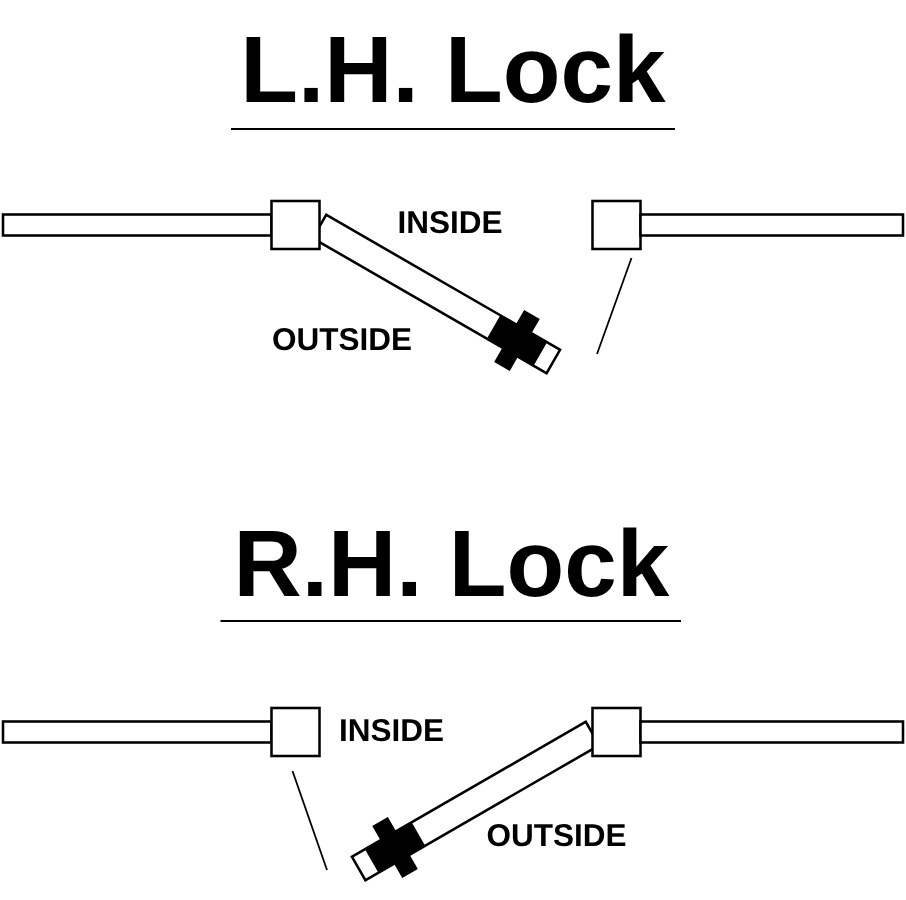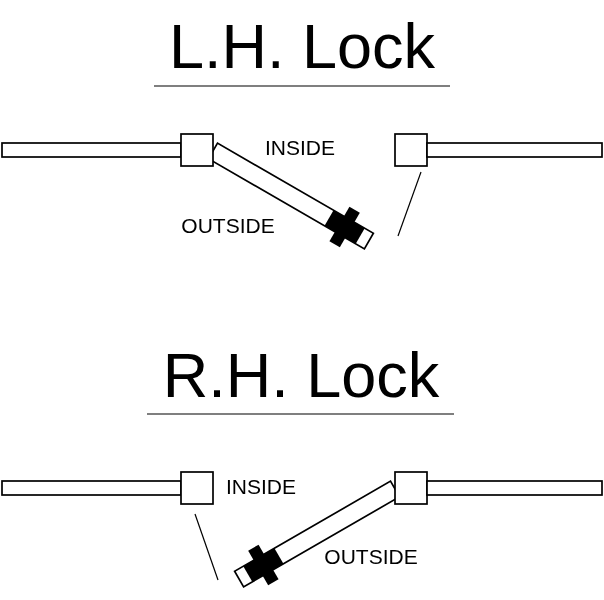--- a/index.html
+++ b/index.html
@@ -6,20 +6,21 @@
     margin: 0;
     padding: 0;
     background: #ffffff;
   }
   .page {
     width: 604px;
     height: 600px;
     position: relative;
     background: #ffffff;
     overflow: hidden;
+    font-weight: bold;
   }
   svg { display: block; }
   .outline {
     fill: #ffffff;
     stroke: #000000;
     stroke-width: 1.7;
   }
   .solid {
     fill: #000000;
     stroke: none;

